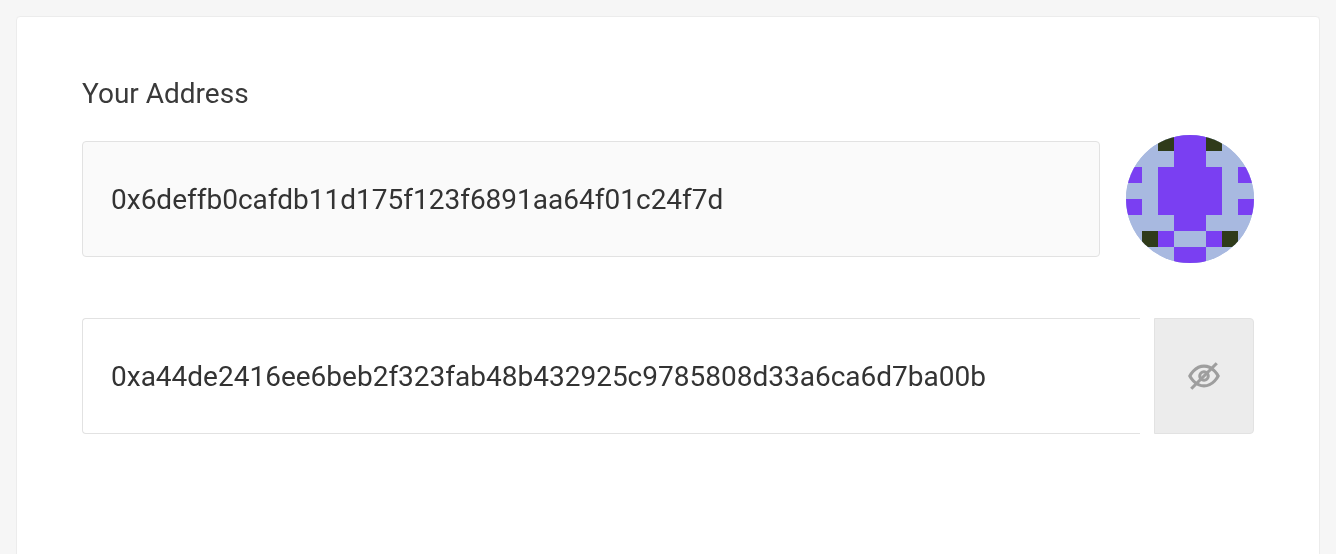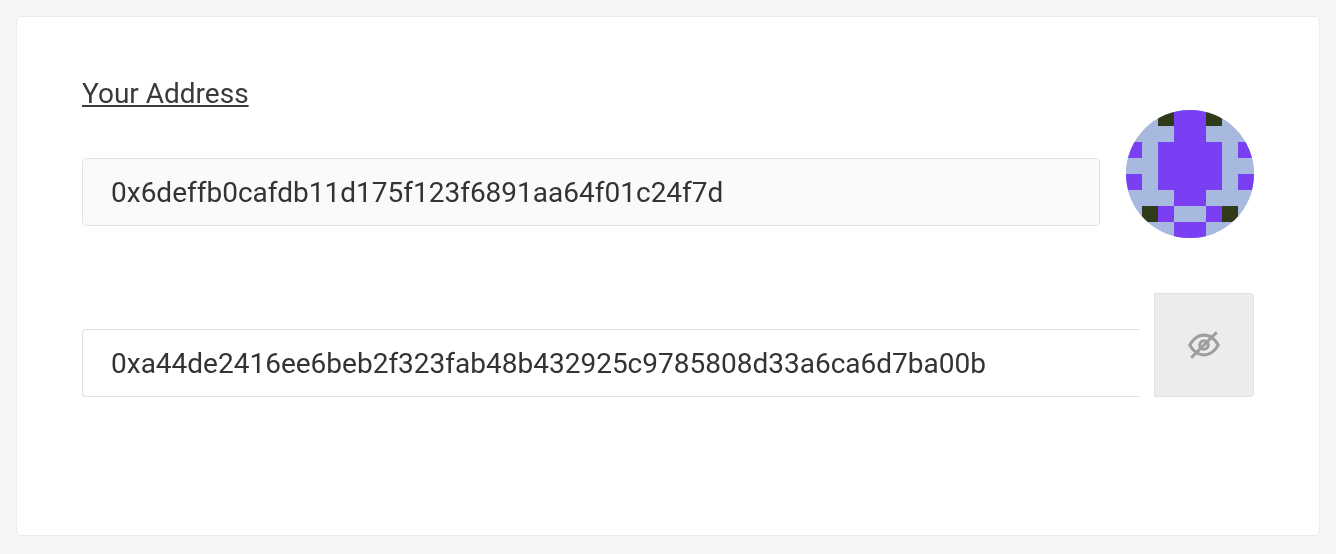--- a/index.html
+++ b/index.html
@@ -21,50 +21,49 @@
       width: 100%;
       min-height: 520px;
     }
     .field-group {
       margin-bottom: 55px;
     }
     .field-label {
       font-size: 28px;
       font-weight: 400;
       color: #3a3a3a;
+      margin-bottom: 25px;
       display: block;
-      text-decoration: underline;
     }
     .field-label-bold {
       font-size: 28px;
       font-weight: 700;
       color: #333;
       margin-bottom: 20px;
       display: block;
     }
     .address-row {
       display: flex;
       align-items: center;
       gap: 26px;
     }
     .text-input {
       flex: 1;
-      height: 68px;
+      height: 116px;
       padding: 0 28px;
       font-size: 28px;
       color: #333;
       background: #fafafa;
       border: 1px solid #e2e2e2;
       border-radius: 4px;
       font-family: inherit;
       outline: none;
       white-space: nowrap;
       overflow: hidden;
       text-overflow: clip;
-      margin-top: 36px;
     }
     .text-input-white {
       background: #fff;
     }
     .identicon {
       flex-shrink: 0;
       width: 128px;
       height: 128px;
       border-radius: 50%;
       overflow: hidden;

